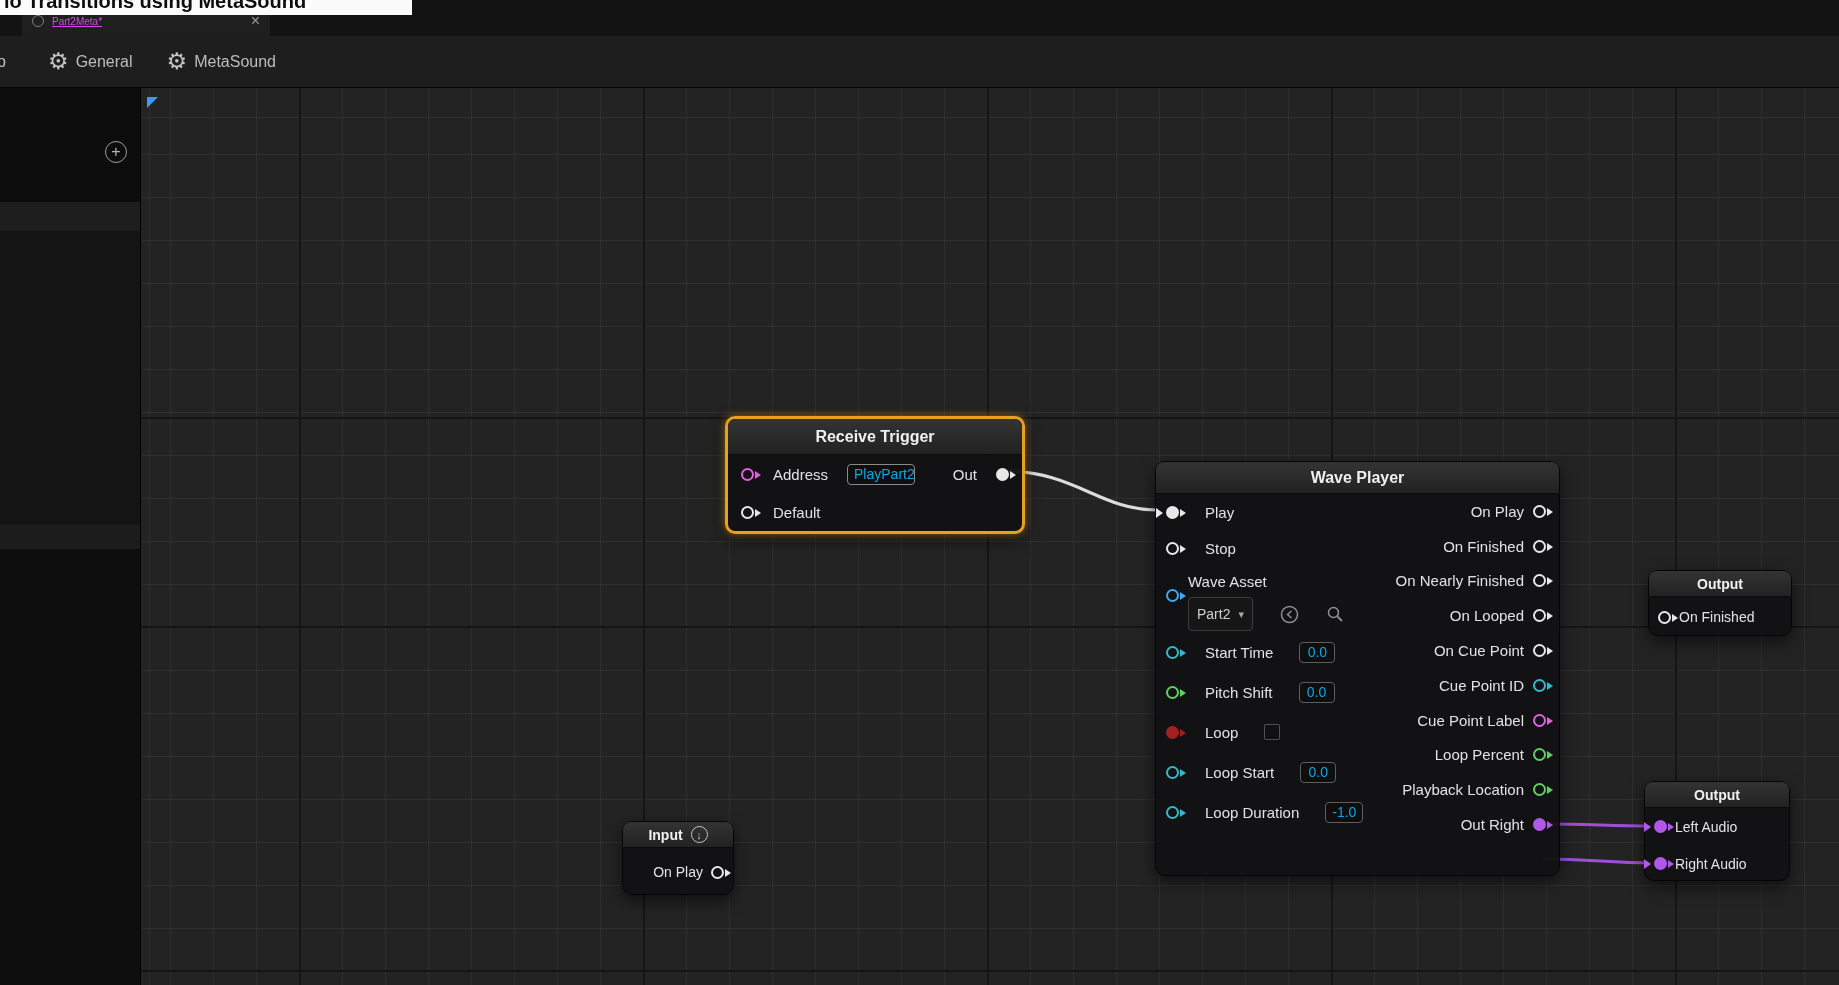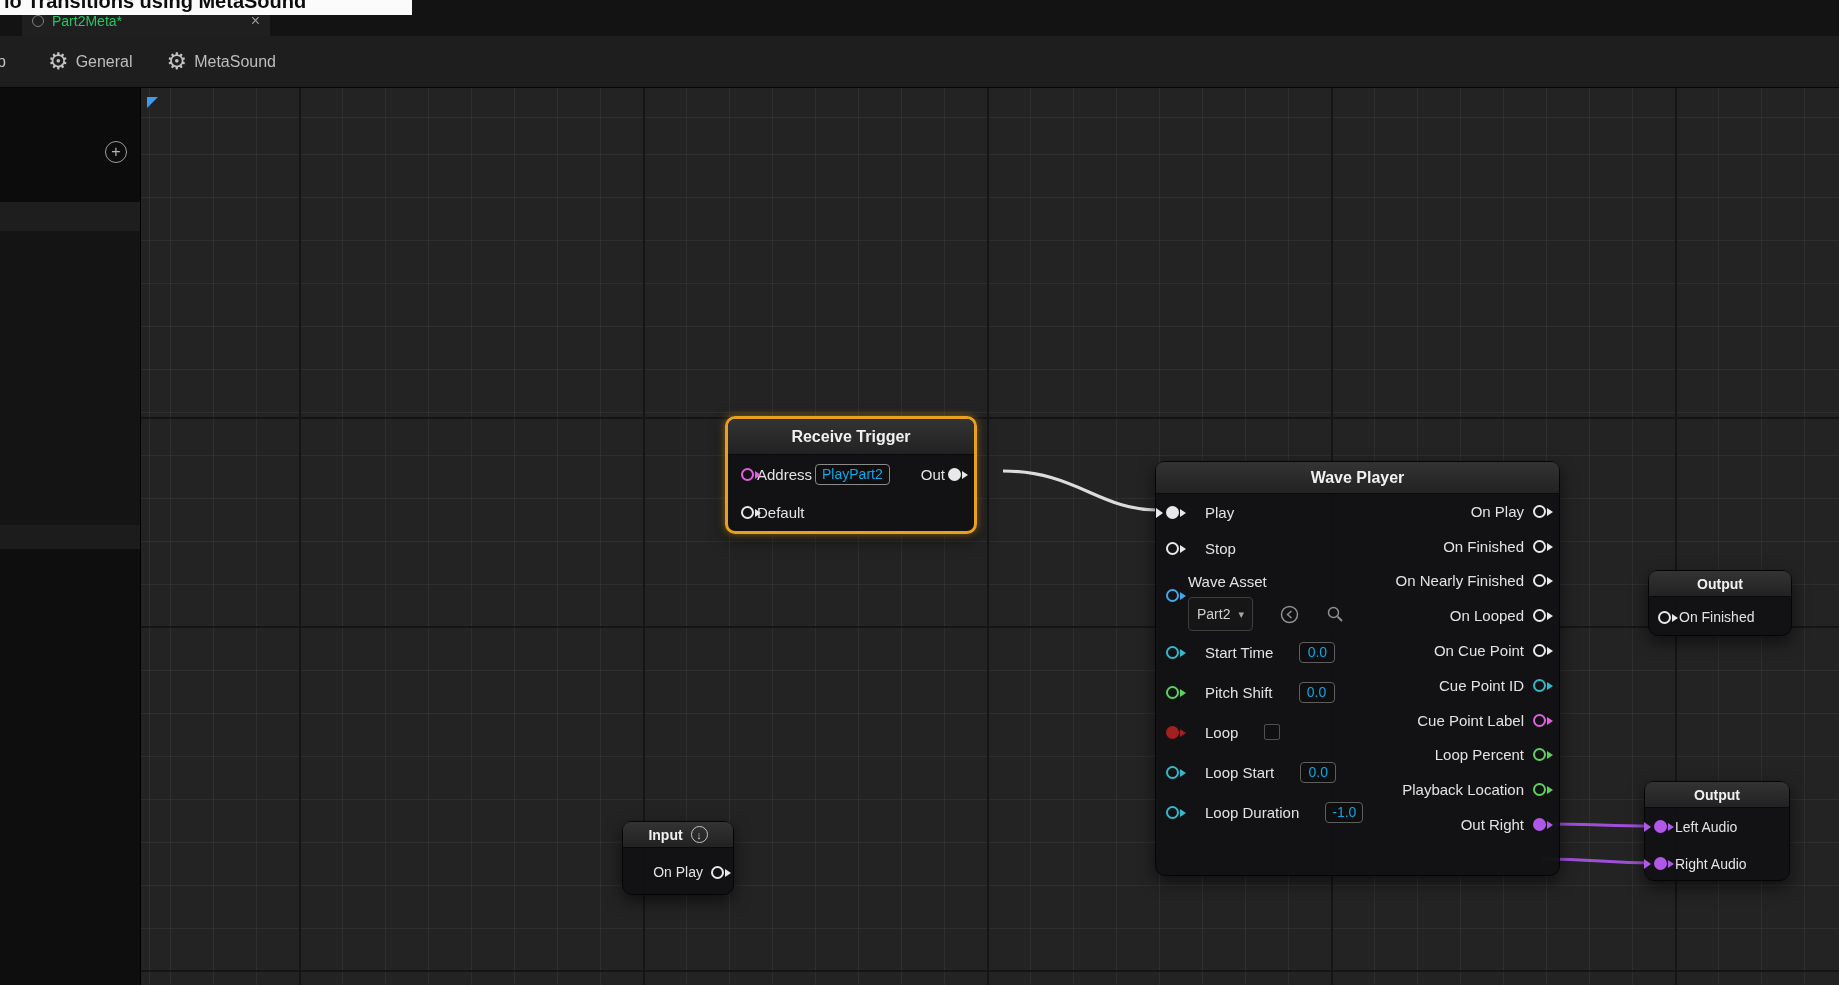--- a/index.html
+++ b/index.html
@@ -12,21 +12,21 @@
   }
 
   
   .tab-bar { position:absolute; left:0; top:0; right:0; height:36px; background:#131313; }
   .tab {
     position:absolute; left:22px; top:6px; height:30px; width:248px;
     background:#1f1f1f; border-radius:4px 4px 0 0;
     display:flex; align-items:center; gap:8px; padding:0 10px; cursor:pointer;
   }
   .tab-icon { width:12px; height:12px; border:1.5px solid #7e7e7e; border-radius:50%; flex:0 0 auto; }
-  .tab-label { font-size:14px; color:#22c55e; }
+  .tab-label { font-size:10px; color:#d946ef;text-decoration:underline; }
   .tab-close { margin-left:auto; font-size:16px; color:#9a9a9a; line-height:1; }
 
   
   .title-overlay {
     position:absolute; left:0; top:0; width:412px; height:15px;
     background:#fbfbfb; overflow:hidden; z-index:5;
   }
   .title-overlay span {
     display:block; margin-top:-13px; padding-left:4px;
     font-size:20px; font-weight:700; line-height:28px; color:#0d0d0d;
@@ -148,22 +148,22 @@
     background:#161616; border:1px solid #3d3d3d; border-radius:4px;
     color:#cfcfcf; font-size:14px; cursor:pointer;
   }
   .chev { font-size:11px; color:#a8a8a8; }
   .circle-icon, .mag-icon {
     display:flex; align-items:center; justify-content:center;
     width:20px; height:20px; cursor:pointer;
   }
 
   
-  .node.receive-trigger { left:584px; top:328px; width:252px; height:118px; }
-  .rt-row { display:flex; align-items:center; gap:3px; height:38px; padding:0 13px; }
+  .node.receive-trigger { left:584px; top:328px; width:300px; height:118px; }
+  .rt-row { display:flex; align-items:center; gap:19px; height:38px; padding:0 13px; }
   .rt-spacer { flex:1; }
 
   
   .node.wave-player { left:1014px; top:373px; width:405px; height:415px; }
   .wp-body { position:relative; height:383px; }
   .wp-left { position:absolute; left:0; top:0; width:62%; }
   .wp-right { position:absolute; right:0; top:0; width:58%; }
   .wp-lrow { display:flex; align-items:center; gap:26px; padding-left:10px; }
   .wp-lrow.indent { padding-left:32px; }
   .h36r { height:36px; } .h30r { height:30px; } .h40r { height:40px; }

